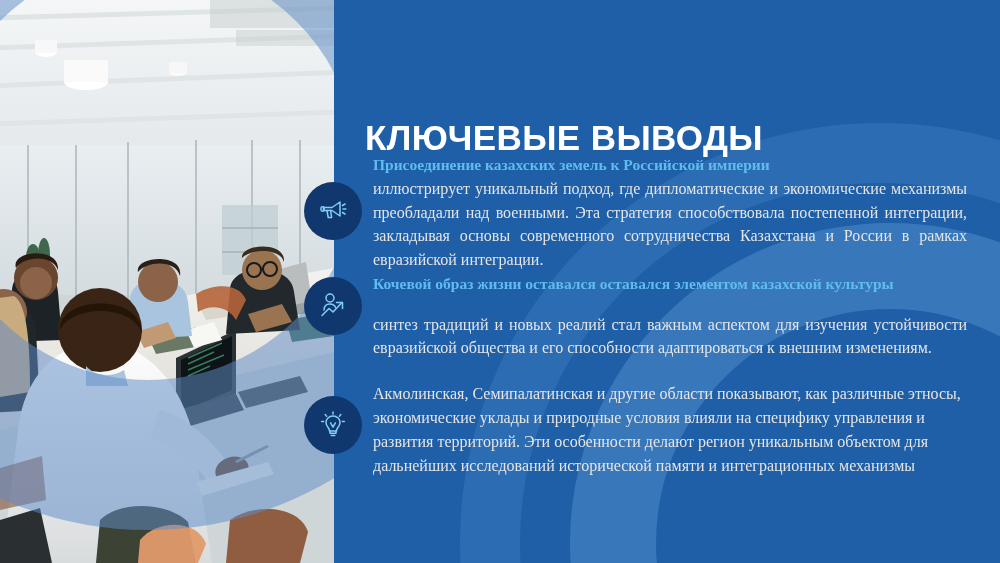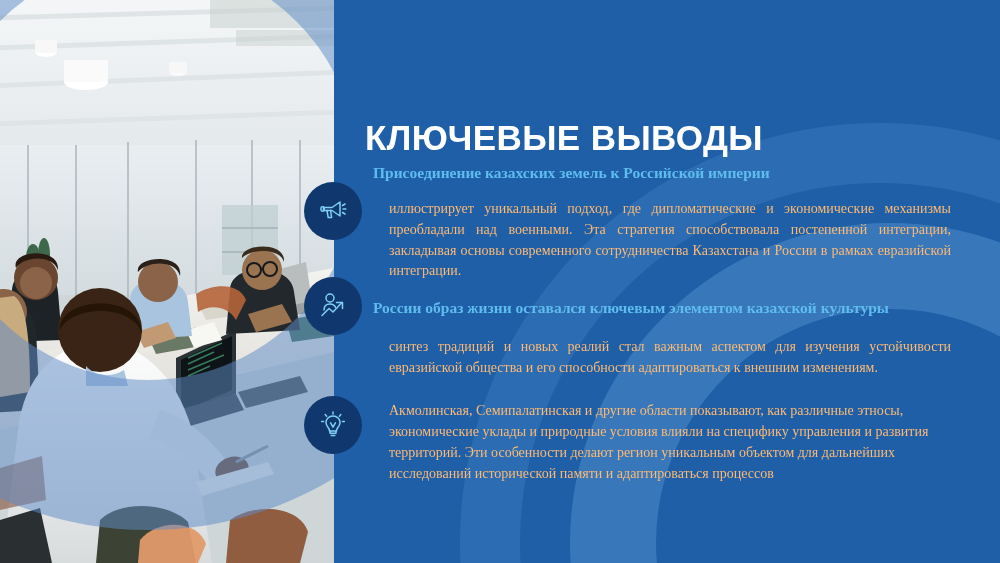--- a/index.html
+++ b/index.html
@@ -88,39 +88,39 @@
     letter-spacing: 0.4px;
     line-height: 1.05;
     z-index: 6;
     white-space: nowrap;
   }
 
   
   .content {
     position: absolute;
     left: 373px;
-    top: 163px;
+    top: 155px;
     width: 594px;
     z-index: 6;
   }
   .block { margin: 0 0 4px 0; }
   .block-heading {
     color: #5FBCEE;
     font-family: "Liberation Serif", serif;
     font-weight: bold;
     font-size: 15.5px;
     line-height: 1.32;
     margin: 0 0 2px 0;
   }
   .block-body {
-    color: #fdba74;
+    color: #e5e5e5;
     font-family: "Liberation Serif", serif;
-    font-size: 14px;
+    font-size: 16px;
     line-height: 1.47;
-    margin: 16px;
+    margin: 0;
     text-align: justify;
   }
   .block-body.left { text-align: left; }
 
   #block-1 { margin-bottom: 2px; }
   #block-2 { margin-top: 0px; }
   #block-2 .block-body { margin-top: 19px; }
   #block-3 { margin-top: 22px; }
   #block-3 .block-heading { line-height: 1.34; }
   #block-3 .block-body { margin-top: 6px; line-height: 1.5; }
@@ -290,26 +290,26 @@
   <h1 class="slide-title">КЛЮЧЕВЫЕ ВЫВОДЫ</h1>
 
   <div class="content">
 
     <div class="block" id="block-1">
       <p class="block-heading">Присоединение казахских земель к Российской империи</p>
       <p class="block-body">иллюстрирует уникальный подход, где дипломатические и экономические механизмы преобладали над военными. Эта стратегия способствовала постепенной интеграции, закладывая основы современного сотрудничества Казахстана и России в рамках евразийской интеграции.</p>
     </div>
 
     <div class="block" id="block-2">
-      <p class="block-heading">России образ жизни оставался ключевым элементом казахской культуры</p>
+      <p class="block-heading">Кочевой образ жизни оставался оставался элементом казахской культуры</p>
       <p class="block-body">синтез традиций и новых реалий стал важным аспектом для изучения устойчивости евразийской общества и его способности адаптироваться к внешним изменениям.</p>
     </div>
 
     <div class="block" id="block-3">
-      <p class="block-body left">Акмолинская, Семипалатинская и другие области показывают, как различные этносы, экономические уклады и природные условия влияли на специфику управления и развития территорий. Эти особенности делают регион уникальным объектом для дальнейших исследований исторической памяти и адаптироваться процессов</p>
+      <p class="block-body left">Акмолинская, Семипалатинская и другие области показывают, как различные этносы, экономические уклады и природные условия влияли на специфику управления и развития территорий. Эти особенности делают регион уникальным объектом для дальнейших исследований исторической памяти и интеграционных механизмы</p>
     </div>
 
   </div>
 
   <div class="icon-badge" id="icon-megaphone">
     <svg width="32" height="32" viewBox="0 0 32 32" fill="none" stroke="#7FD0F5" stroke-width="1.5" stroke-linecap="round" stroke-linejoin="round">
       <path d="M6.5 12.5 L15 12.5 L23 7 L23 21 L15 15.5 L6.5 15.5 Z"></path>
       <rect x="4" y="11.8" width="3.2" height="4.4" rx="1.4"></rect>
       <path d="M10 15.5 L11.2 22.5 L14.6 22.5 L13.6 15.5"></path>
       <path d="M25.5 10.5 L28 9"></path>

